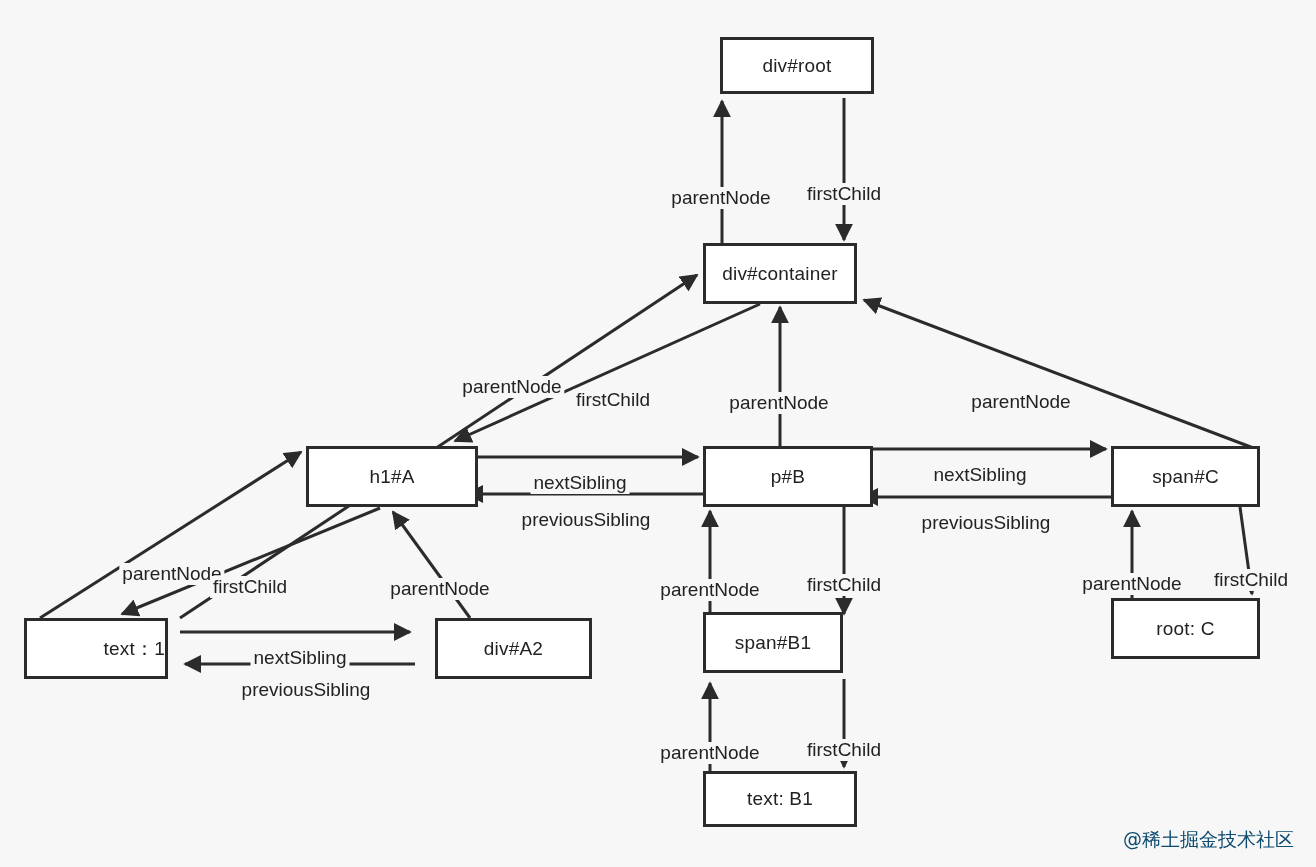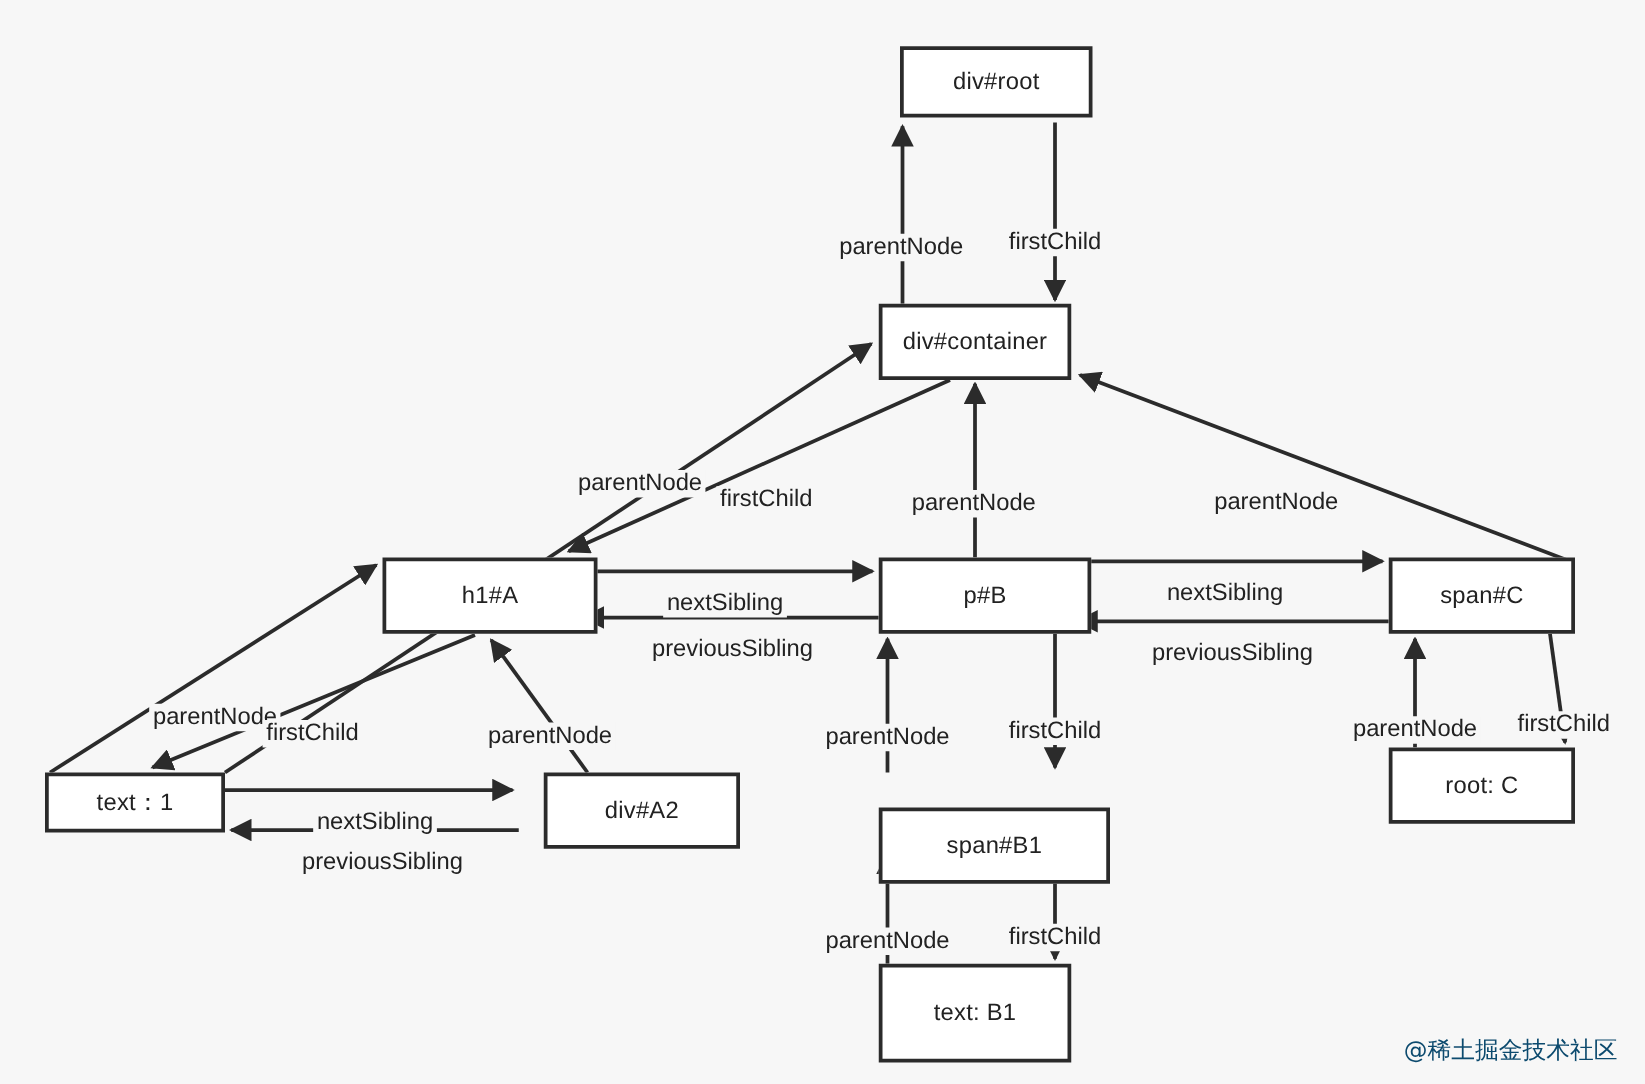--- a/index.html
+++ b/index.html
@@ -133,37 +133,37 @@
   </div>
 
   <div class="node-box" style="left:703px; top:446px; width:170px; height:61px;">
     <span>p#B</span>
   </div>
 
   <div class="node-box" style="left:1111px; top:446px; width:149px; height:61px;justify-content:center;">
     <span>span#C</span>
   </div>
 
-  <div class="node-box" style="left:36px; top:618px; width:144px; height:48px;">
+  <div class="node-box" style="left:24px; top:618px; width:144px; height:61px;justify-content:flex-end;">
     <span>text：1</span>
   </div>
 
   <div class="node-box" style="left:415px; top:618px; width:157px; height:61px;margin-left:20px;">
     <span>div#A2</span>
   </div>
 
-  <div class="node-box" style="left:703px; top:646px; width:185px; height:61px;">
+  <div class="node-box" style="left:703px; top:612px; width:140px; height:61px;">
     <span>span#B1</span>
   </div>
 
   <div class="node-box" style="left:1111px; top:598px; width:149px; height:61px;">
     <span>root: C</span>
   </div>
 
-  <div class="node-box" style="left:703px; top:771px; width:154px; height:79px;">
+  <div class="node-box" style="left:703px; top:771px; width:154px; height:56px;">
     <span>text: B1</span>
   </div>
 
   <div class="edge-label" style="left:721px; top:172px;">parentNode</div>
   <div class="edge-label" style="left:844px; top:168px;">firstChild</div>
   <div class="edge-label" style="left:512px; top:361px;">parentNode</div>
   <div class="edge-label" style="left:613px; top:374px;">firstChild</div>
   <div class="edge-label" style="left:779px; top:377px;">parentNode</div>
   <div class="edge-label" style="left:1021px; top:376px;">parentNode</div>
   <div class="edge-label" style="left:580px; top:457px;">nextSibling</div>

